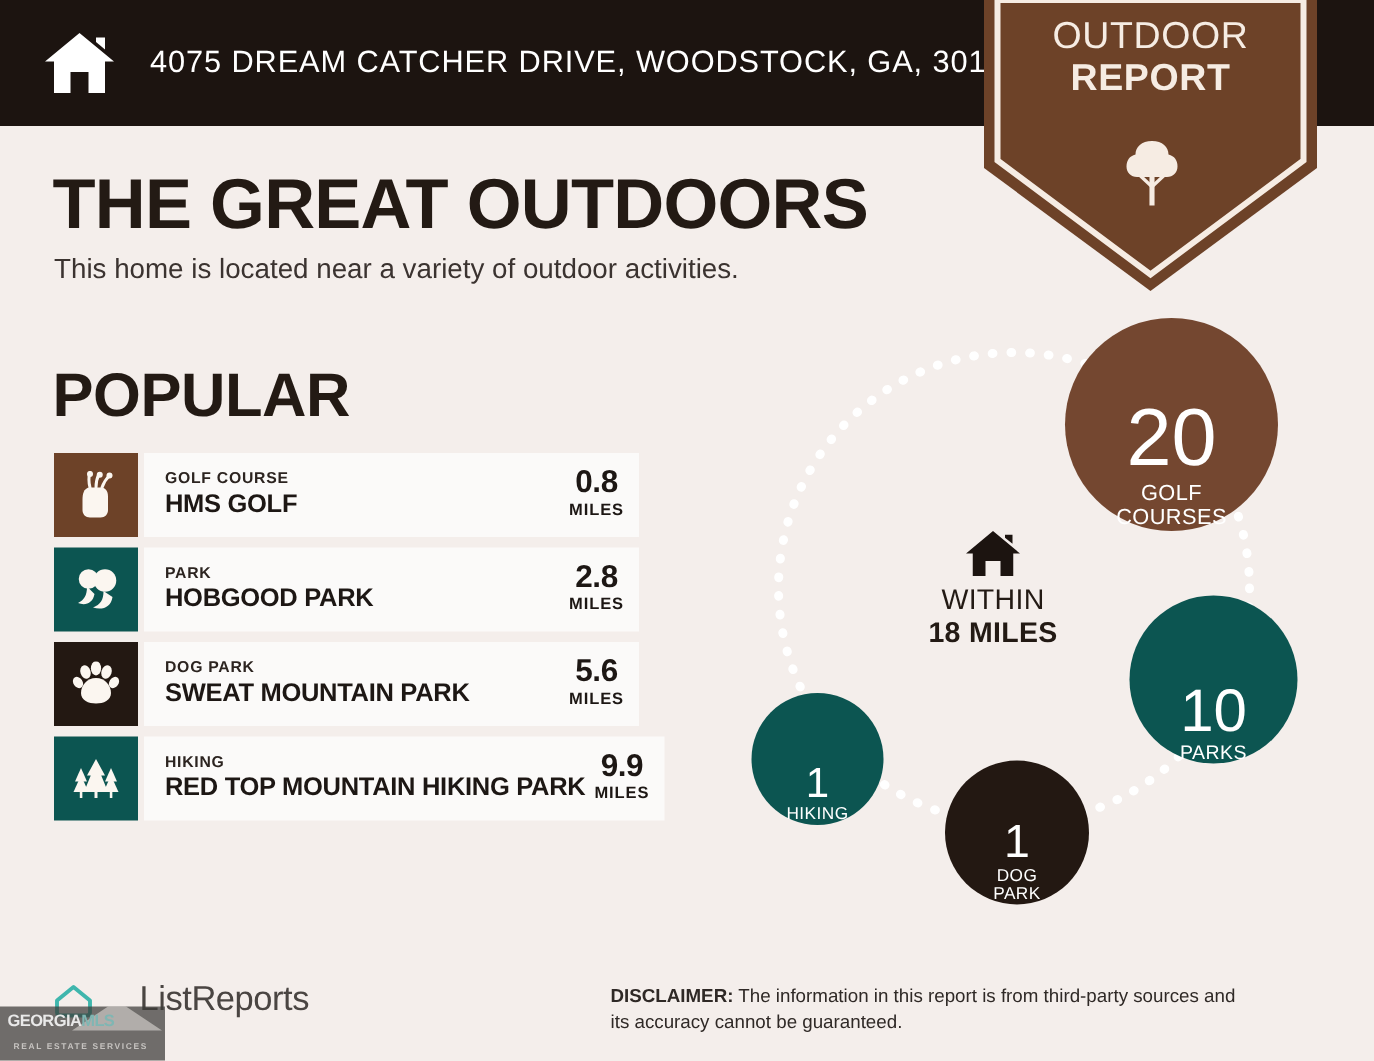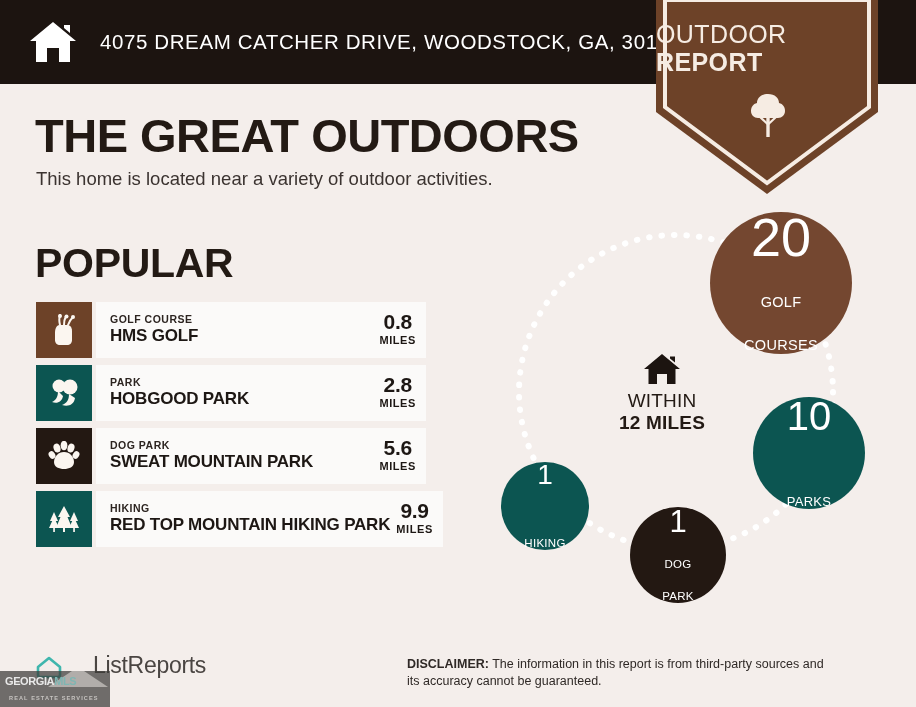--- a/index.html
+++ b/index.html
@@ -43,23 +43,24 @@
     position: absolute;
     top: 0;
     left: 656px;
     width: 222px;
     height: 194px;
     z-index: 5;
   }
   .badge svg { display: block; }
   .badge-text {
     position: absolute;
-    top: 20px;
+    top: 10px;
     left: 0;
     width: 222px;
+    text-align: center;
     color: #f6ece3;
     font-size: 25px;
     font-weight: 400;
     line-height: 1.13;
     letter-spacing: 0.4px;
     pointer-events: none;
   }
   .badge-line2 { font-weight: 700; }
   .badge-tree {
     position: absolute;
@@ -175,21 +176,21 @@
   .dots-svg {
     position: absolute;
     left: 0; top: 0;
   }
   .bubble {
     position: absolute;
     border-radius: 50%;
     display: flex;
     flex-direction: column;
     align-items: center;
-    justify-content: space-between;
+    justify-content: flex-end;
     color: #ffffff;
     text-align: center;
   }
   .bubble-num {
     font-weight: 400;
     line-height: 0.95;
   }
   .bubble-label {
     font-weight: 400;
     line-height: 1.1;
@@ -457,21 +458,21 @@
     <div class="bubble-num">1</div>
     <div class="bubble-label">HIKING</div>
   </div>
 
   <div class="center-block">
     <svg class="center-house" width="40" height="34" viewBox="0 0 40 34">
       <path d="M20 2 L2 17 L6.5 17 L6.5 32 L15 32 L15 22 L25 22 L25 32 L33.5 32 L33.5 17 L38 17 Z" fill="#1c1410"></path>
       <path d="M28 4.5 L33 4.5 L33 10.5 L28 6.5 Z" fill="#1c1410"></path>
     </svg>
     <div class="center-line1">WITHIN</div>
-    <div class="center-line2">12 MILES</div>
+    <div class="center-line2">18 MILES</div>
   </div>
 
 </div>
 
 <div class="footer-logo">
   <svg width="26" height="24" viewBox="0 0 26 24">
     <path d="M13 3 L2 12 L2 20 C2 21.2 3 22 4.2 22 L21.8 22 C23 22 24 21.2 24 20 L24 12 Z" fill="none" stroke="#3fb6ad" stroke-width="2.6" stroke-linejoin="round"></path>
   </svg>
   <div class="footer-logo-text">ListReports</div>
 </div>

